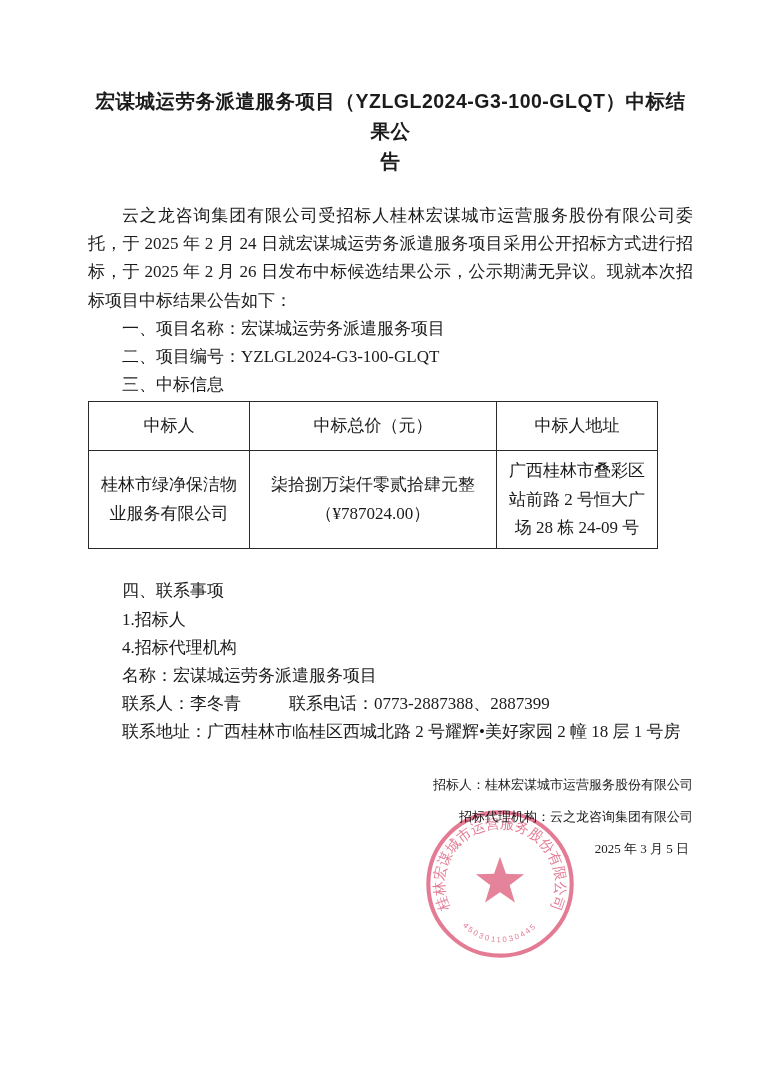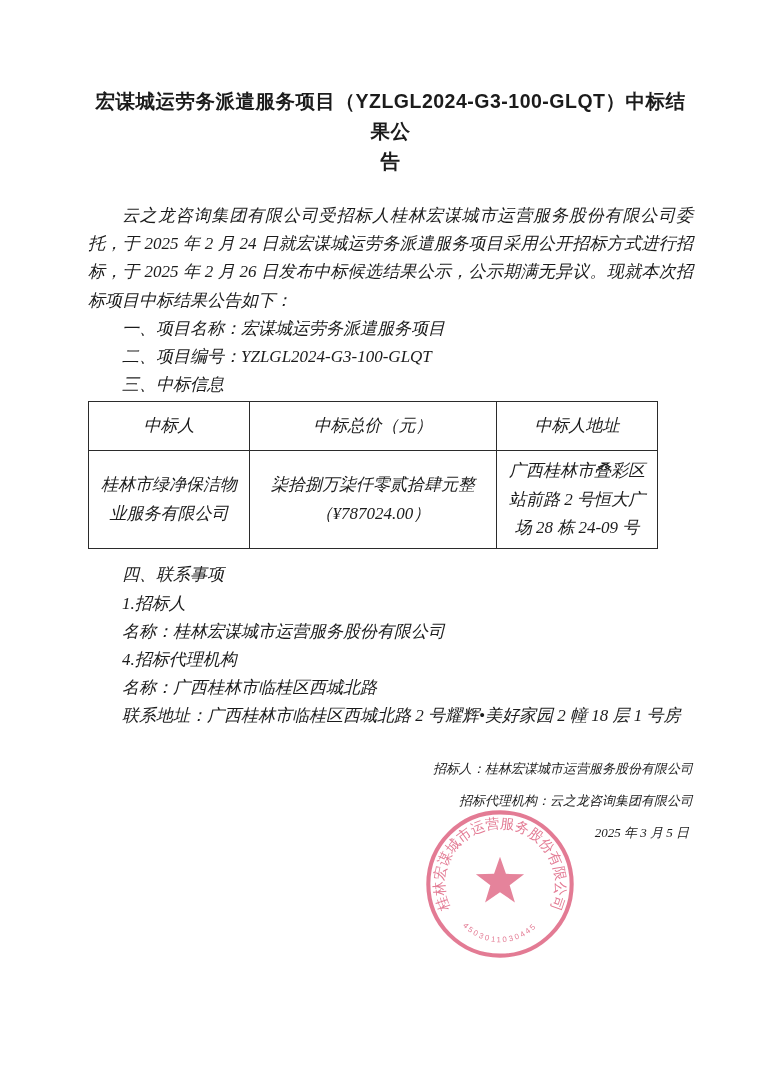--- a/index.html
+++ b/index.html
@@ -25,21 +25,20 @@
     font-weight: bold;
     font-size: 19.5px;
     line-height: 30px;
     margin-bottom: 26px;
     letter-spacing: 0.5px;
   }
   .title span { display: block; }
   .bodytext {
     font-size: 17px;
     line-height: 28.2px;
-    font-style: italic;
   }
   .bodytext p { margin: 0; }
   .indent { text-indent: 2em; }
   .justify { text-align: justify; }
   table.award {
     border-collapse: collapse;
     width: 570px;
     table-layout: fixed;
     margin-top: 2px;
   }
@@ -49,21 +48,21 @@
     text-align: center;
     vertical-align: middle;
     font-size: 17px;
     padding: 2px 10px;
   }
   table.award th { height: 49px; }
   table.award td { height: 98px; line-height: 28.5px; }
   .col-winner  { width: 28.3%; }
   .col-amount  { width: 43.4%; }
   .col-address { width: 28.3%; }
-  .sec-contact { margin-top: 12px; }
+  .sec-contact { margin-top: 28px; }
   .contact-gap-1 { display: inline-block; width: 42px; }
   .contact-gap-2 { display: inline-block; width: 48px; }
   .footer {
     margin-top: 22px;
     text-align: right;
     font-size: 13px;
     line-height: 32px;
     padding-right: 0;
   }
   .footer p { margin: 0; }
@@ -119,24 +118,24 @@
           </td>
           <td>广西桂林市叠彩区站前路 2 号恒大广场 28 栋 24-09 号</td>
         </tr>
       </tbody>
         </table>
 
       <div class="sec-contact">
         <p class="indent">四、联系事项</p>
 
         <p class="indent">1.招标人</p>
-        <p class="indent">名称：桂林宏谋城市运营服务股份有限公司</p>
 
         <p class="indent">4.招标代理机构</p>
-        <p class="indent">名称：广西桂林市临桂区西城北路</p>
+        <p class="indent">名称：宏谋城运劳务派遣服务项目</p>
+        <p class="indent"><span>联系人：李冬青</span><span class="contact-gap-2"></span><span>联系电话：0773-2887388、2887399</span></p>
         <p class="indent justify">联系地址：广西桂林市临桂区西城北路 2 号耀辉•美好家园 2 幢 18 层 1 号房</p>
       </div>
 
       <div class="footer">
         <p>招标人：桂林宏谋城市运营服务股份有限公司</p>
         <p>招标代理机构：云之龙咨询集团有限公司</p>
         <p class="date-line">2025 年 3 月 5 日</p>
       </div>
     </div>
   </div>

